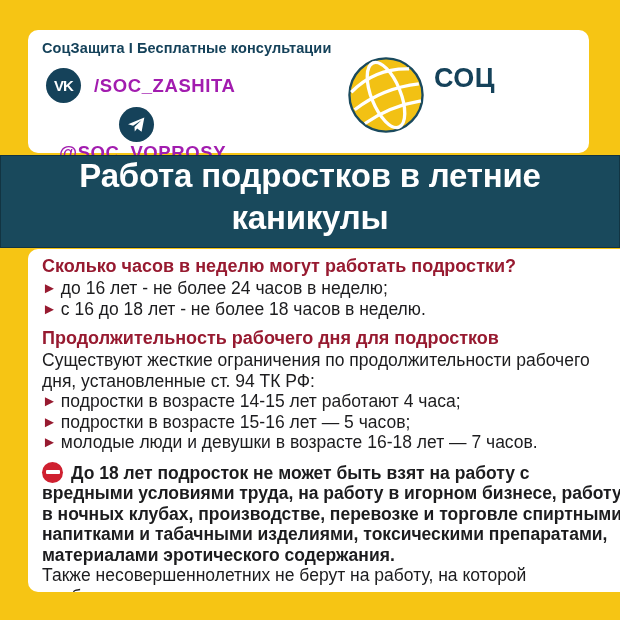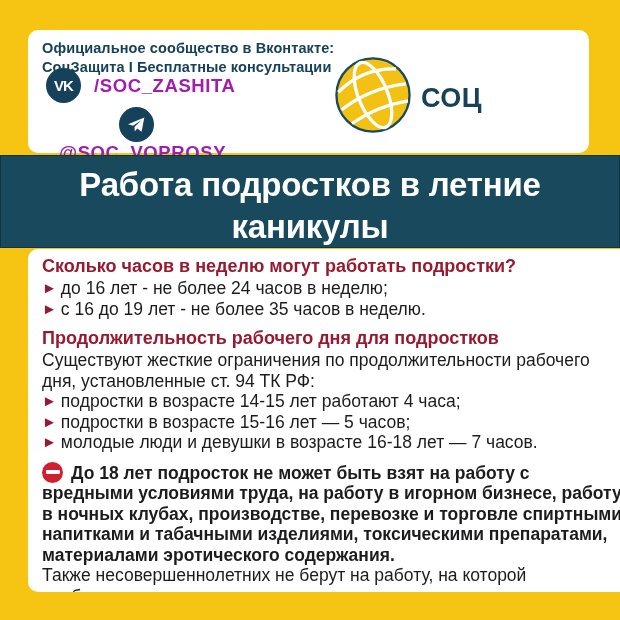--- a/index.html
+++ b/index.html
@@ -26,29 +26,29 @@
     display:flex;align-items:center;justify-content:center;flex:0 0 35px;
   }
   .vk-glyph{
     color:#fff;font-weight:bold;font-size:15px;letter-spacing:-1px;
     font-family:"Liberation Sans",sans-serif;
   }
   .handle{
     margin-left:13px;color:#a21caf;font-weight:bold;font-size:18.5px;
     letter-spacing:.6px;
   }
-  .logo{position:absolute;left:306px;top:26px;display:flex;align-items:center;}
+  .logo{position:absolute;left:319px;top:26px;display:flex;align-items:flex-start;}
   .logo-text{
     margin-left:9px;margin-top:7px;color:#15425A;font-weight:bold;
     font-size:27px;line-height:31px;letter-spacing:.5px;
   }
   
   .banner{
     position:absolute;left:0;top:155px;width:620px;height:93px;
-    background:#19495C;display:flex;align-items:flex-end;justify-content:center;
+    background:#19495C;display:flex;align-items:flex-start;justify-content:center;
     box-shadow:0 0 0 1px #123442 inset;
   }
   .banner-title{
     color:#FFFFFF;font-weight:bold;font-size:33px;line-height:42px;
     text-align:center;width:560px;letter-spacing:-.2px;
   }
   
   .content-card{
     left:28px;top:249px;width:605px;height:343px;
     padding:0;overflow:hidden;
@@ -75,21 +75,20 @@
     content:"";position:absolute;left:3.5px;top:8.5px;width:14px;height:4px;
     background:#fff;border-radius:1px;
   }
   .note-para{margin:0;}
 </style>
 </head>
 <body>
 
 <div class="card header-card">
   <div class="official">
-    <div>Официальное сообщество в Вконтакте:</div>
     <div>СоцЗащита I Бесплатные консультации</div>
   </div>
 
   <div class="social-row vk">
     <span class="circle-icon">
       <span class="vk-glyph">VK</span>
     </span>
     <span class="handle">/SOC_ZASHITA</span>
   </div>
 
@@ -126,21 +125,21 @@
   <div class="content-inner">
 
     <div class="sec">
       <div class="sec-heading">Сколько часов в неделю могут работать подростки?</div>
       <div class="bullet-row">
         <span class="tri">►</span>
         <span>до 16 лет - не более 24 часов в неделю;</span>
       </div>
       <div class="bullet-row">
         <span class="tri">►</span>
-        <span>с 16 до 19 лет - не более 35 часов в неделю.</span>
+        <span>с 16 до 18 лет - не более 18 часов в неделю.</span>
       </div>
     </div>
 
     <div class="sec">
       <div class="sec-heading">Продолжительность рабочего дня для подростков</div>
       <div>Существуют жесткие ограничения по продолжительности рабочего дня, установленные ст. 94 ТК РФ:</div>
       <div class="bullet-row">
         <span class="tri">►</span>
         <span>подростки в возрасте 14-15 лет работают 4 часа;</span>
       </div>

